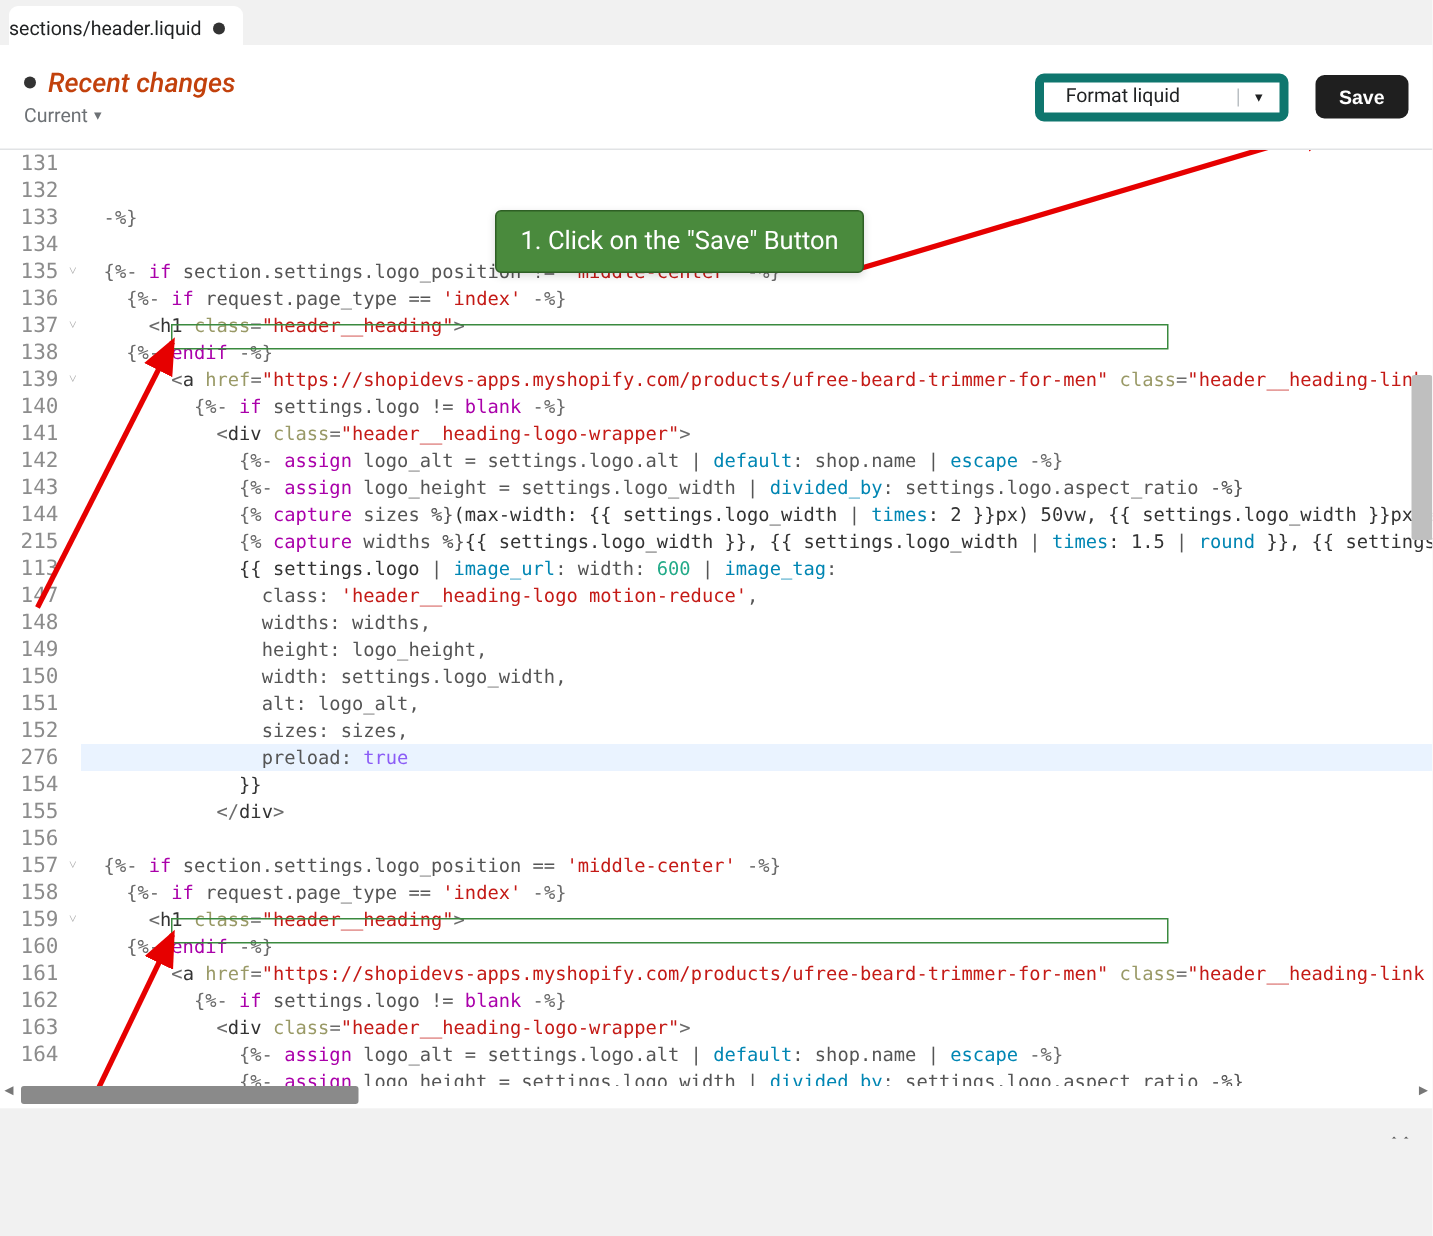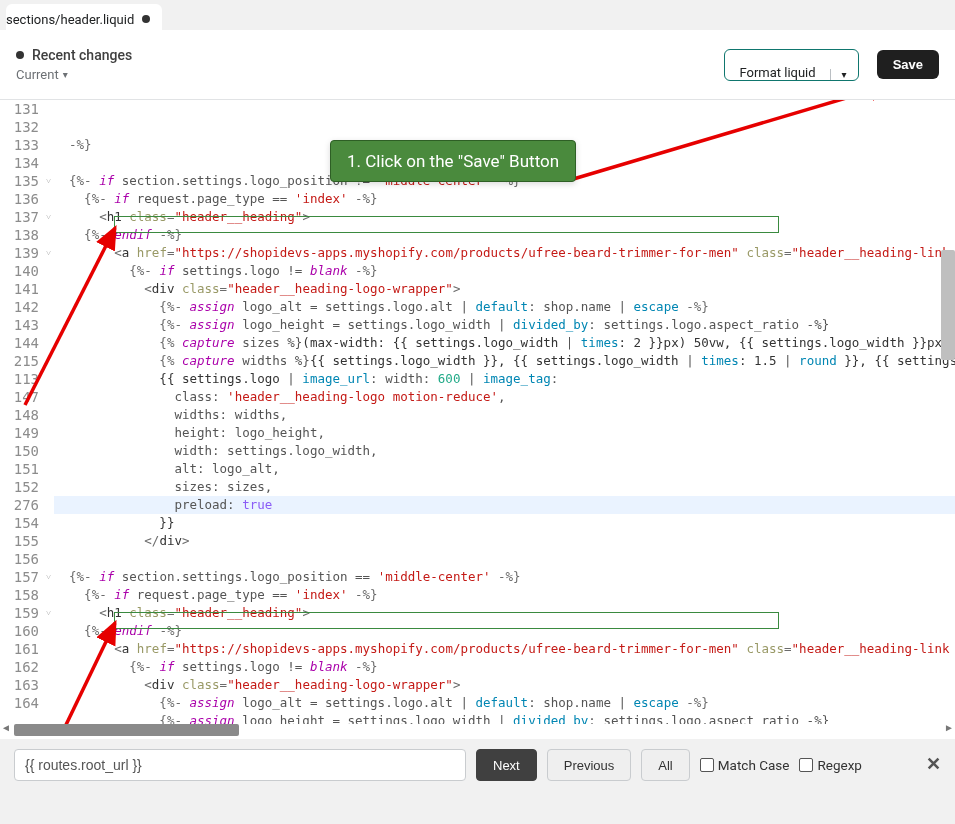--- a/index.html
+++ b/index.html
@@ -37,32 +37,33 @@
     border-bottom: 1px solid #e1e3e5;
     display: flex;
     align-items: center;
     justify-content: space-between;
     padding: 8px 16px 8px 16px;
     height: 70px;
   }
   .header-left { display: flex; flex-direction: column; gap: 4px; }
   .recent-row { display: flex; align-items: center; gap: 8px; }
   .dot-small { width: 8px; height: 8px; border-radius: 50%; background: #333; }
-  .recent-label { font-size: 14px; color: #404040; font-weight: 500; }
+  .recent-label { font-size: 18px; color: #c2410c; font-weight: 500; font-style: italic; }
   .current-row { font-size: 13px; color: #6d7175; display: flex; align-items: center; gap: 4px; cursor: pointer; }
   .caret { font-size: 10px; }
   .header-right { display: flex; align-items: center; gap: 18px; }
   .format-btn {
-    border: 1px solid #0f766e;
+    border: 6px solid #0f766e;
     background: #fff;
     border-radius: 6px;
     display: flex;
-    align-items: flex-end;
+    align-items: center;
     overflow: hidden;
     height: 32px;
+    gap: 24px;
   }
   .format-btn-main {
     padding: 0 14px;
     display: flex; align-items: center;
     font-size: 13px;
   }
   .format-btn-caret {
     border-left: 1px solid #babfc3;
     width: 28px;
     display: flex; align-items: center; justify-content: center;
@@ -117,21 +118,21 @@
     overflow: hidden;
     color: #333;
     position: relative;
   }
   .code .line { height: 18px; }
   .hl-line { background: #eaf3ff; }
   .delim { color: #6b6b6b; }
   .tag { color: #333; }
   .attr { color: #999966; }
   .str { color: #c41a16; }
-  .kw { color: #aa00aa; font-weight: 500; font-style: italic; }
+  .kw { color: #aa00aa; font-weight: 500; }
   .prop { color: #555; }
   .filter { color: #0086b3; }
   .num { color: #2a8; }
   .bool { color: #8b5cf6; }
   .op { color: #555; }
   .green-box1 {
     position: absolute;
     left: 60px;
     top: 116px;
     width: 665px;
@@ -358,27 +359,13 @@
 </div>
 
 <div class="hscroll">
   <div class="hscroll-arrow-left">◄</div>
   <div class="hscroll-thumb"></div>
   <div class="hscroll-arrow-right">►</div>
 </div>
 
 <div class="findbar">
   <span class="close-x">✕</span>
-  <div class="find-row">
-    <input class="find-input" value="{{ routes.root_url }}" style="">
-    <button class="find-btn primary">Next</button>
-    <button class="find-btn">Previous</button>
-    <button class="find-btn">All</button>
-    <label class="check-group">
-      <span class="check-box"></span>
-      <span>Match Case</span>
-    </label>
-    <label class="check-group">
-      <span class="check-box"></span>
-      <span>Regexp</span>
-    </label>
-  </div>
 </div>
 
 </body></html>

